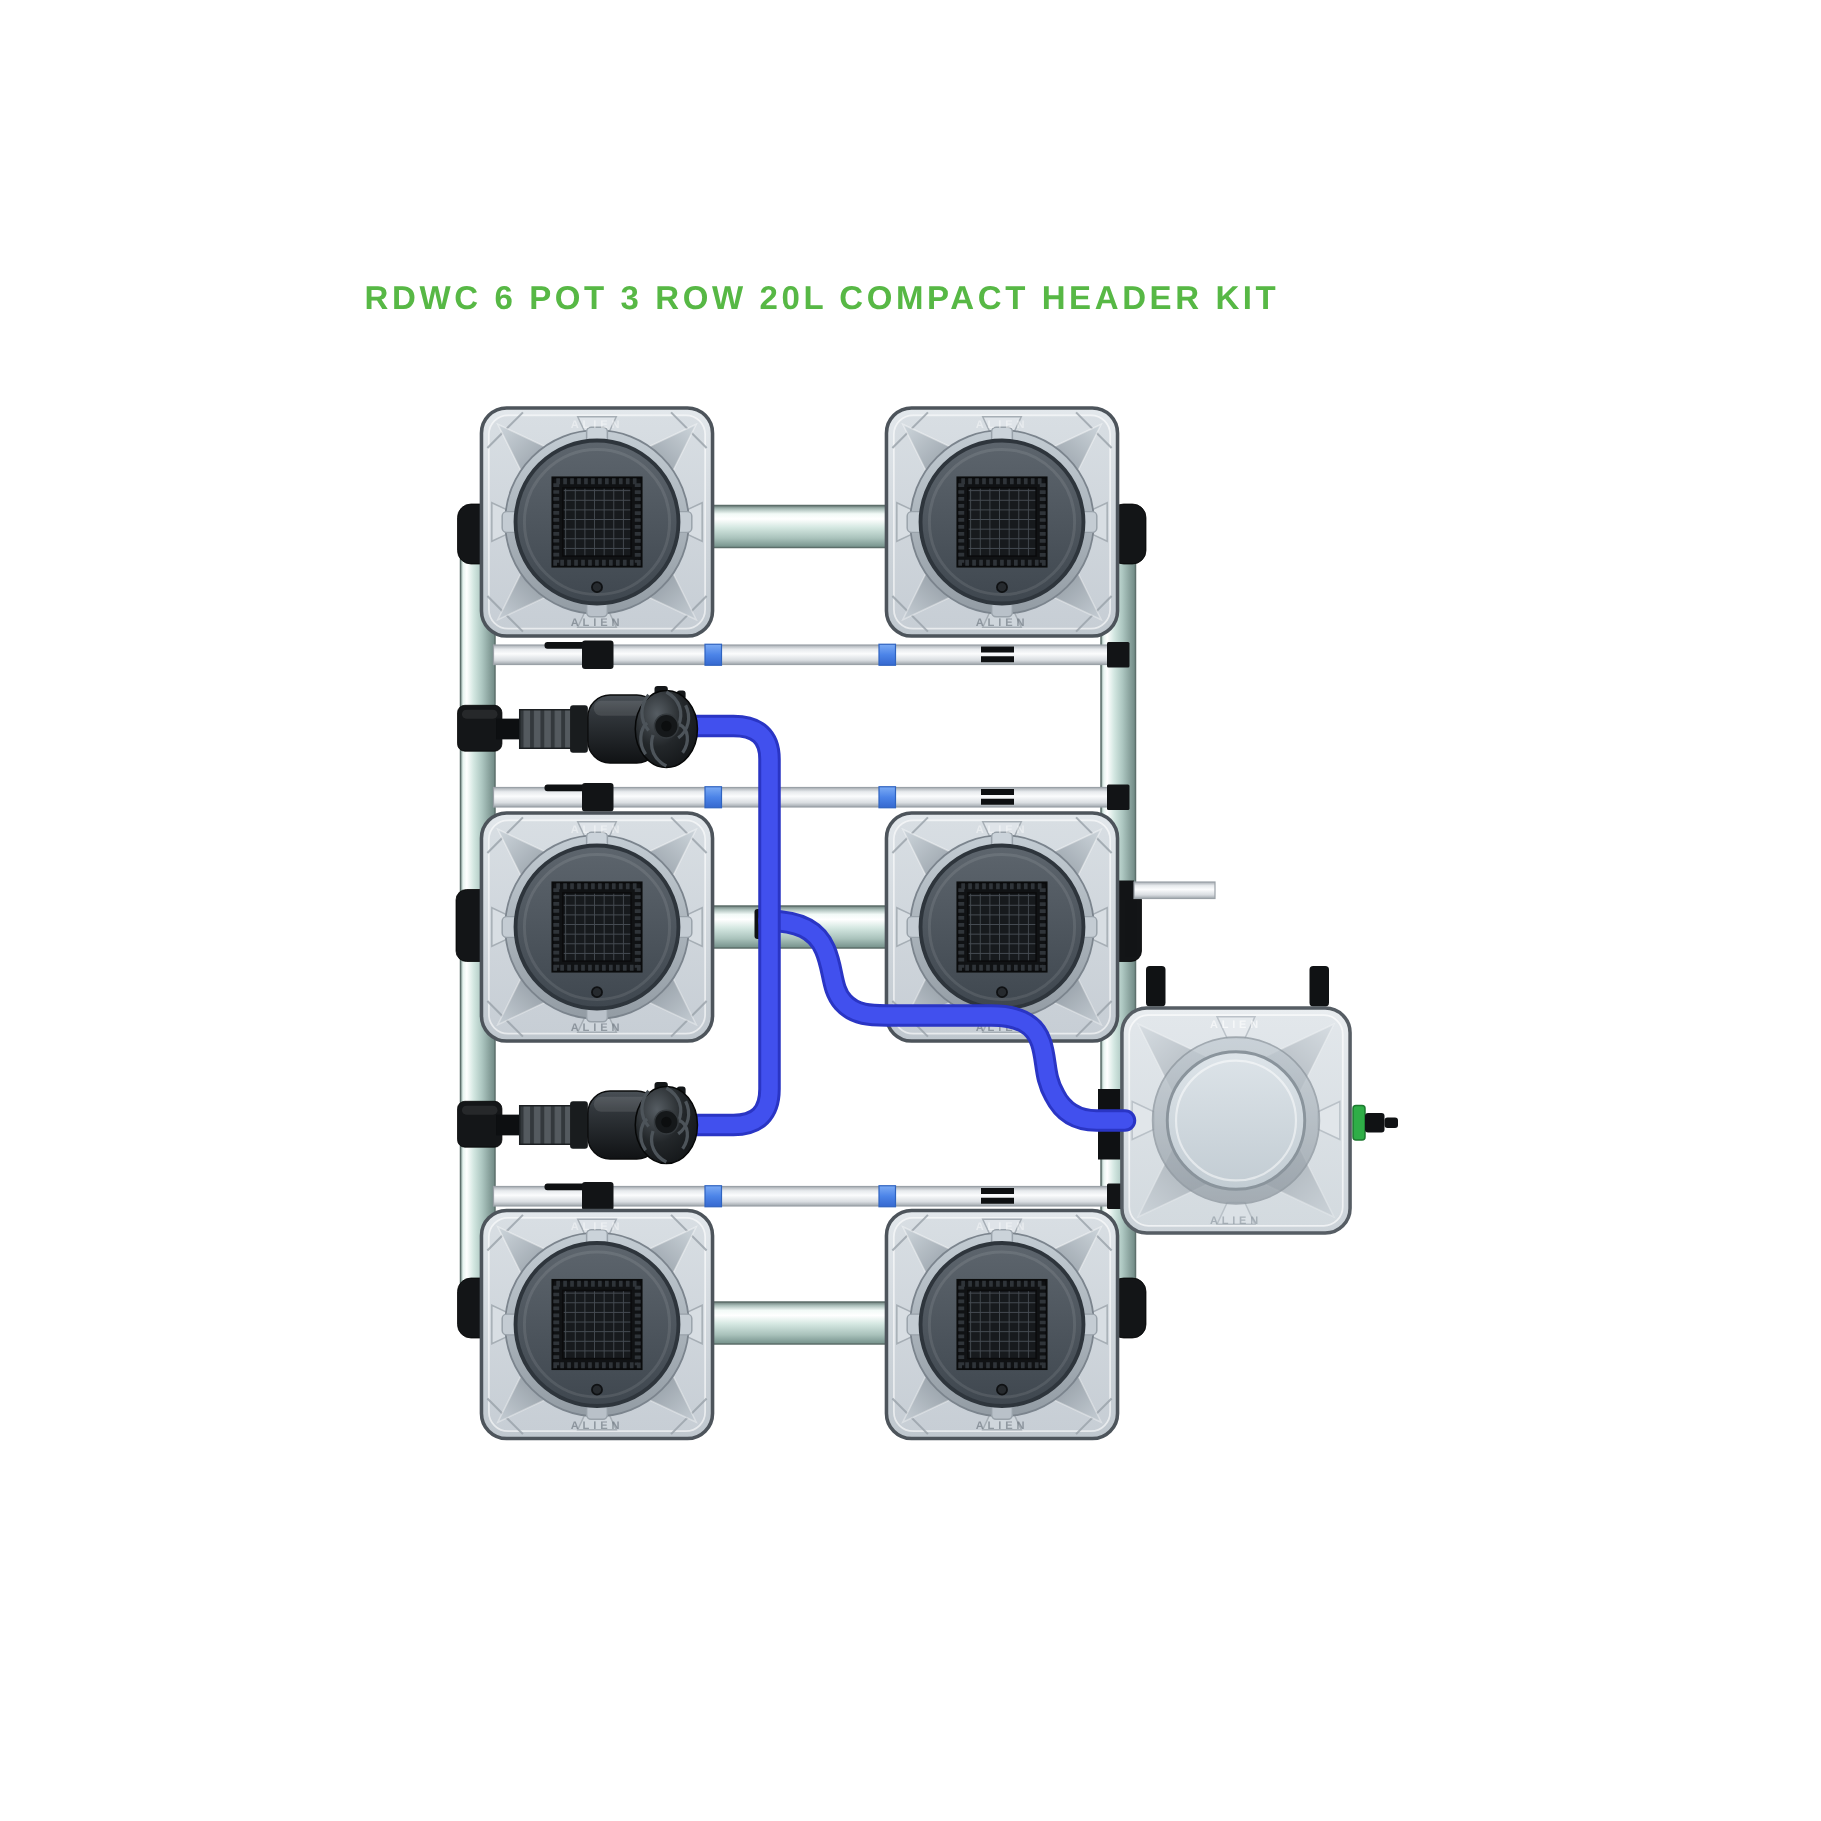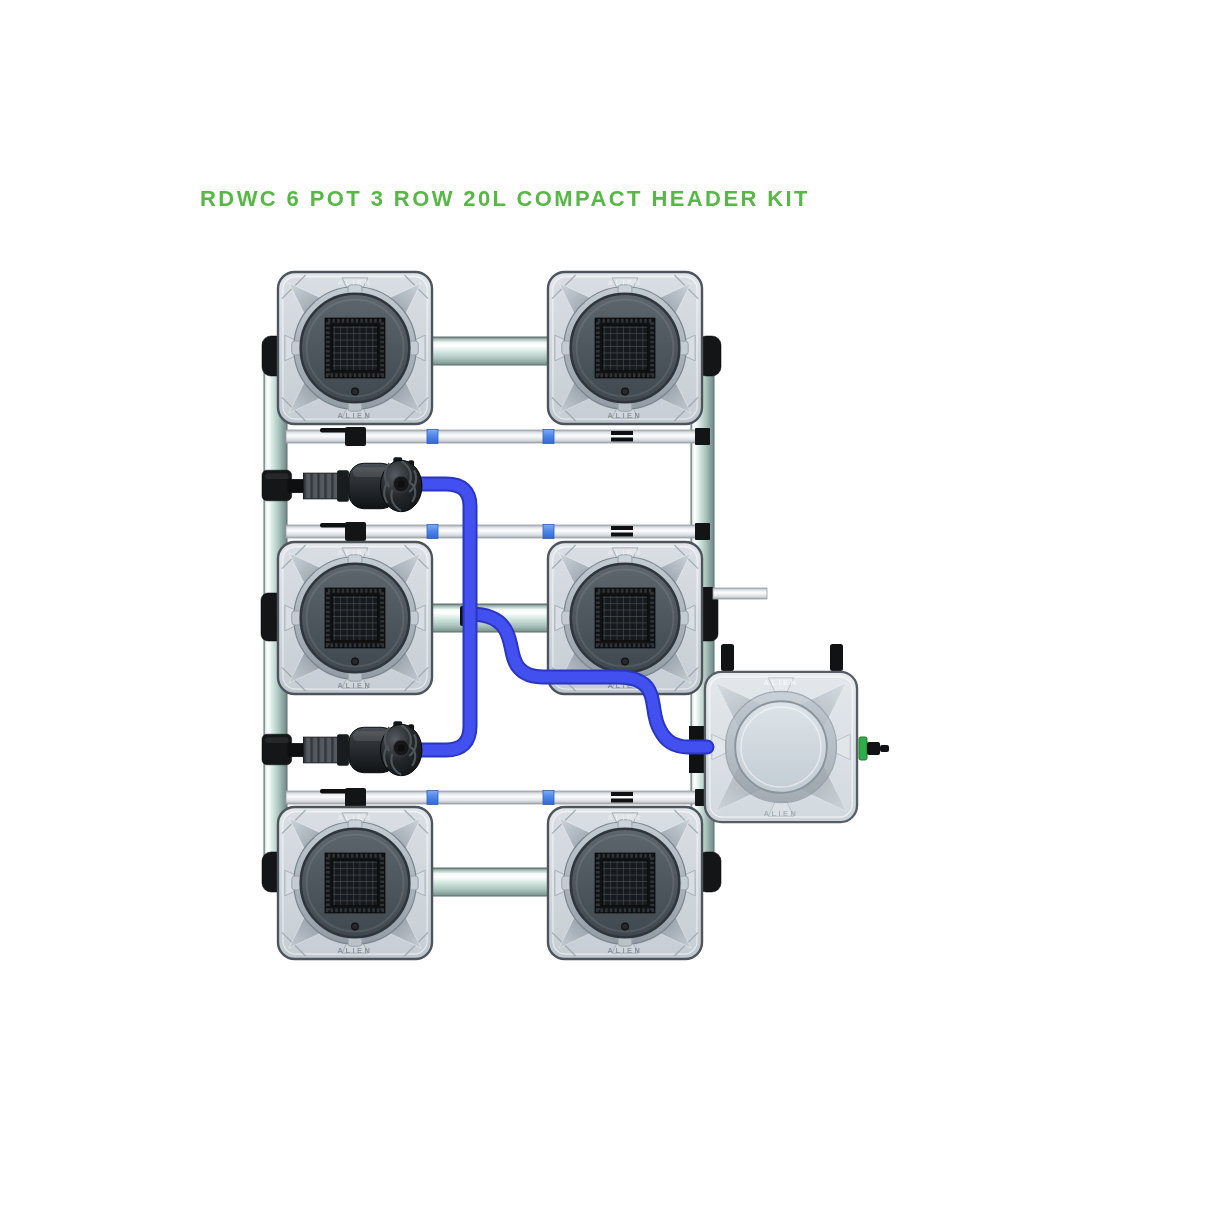--- a/index.html
+++ b/index.html
@@ -1,17 +1,17 @@
 <!DOCTYPE html>
 <html><head>
 <meta charset="utf-8">
 <style>
   html,body{margin:0;padding:0;background:#ffffff;}
   .page{position:relative;width:1010px;height:1214px;background:#ffffff;overflow:hidden;
-        font-family:"Liberation Sans", sans-serif;}
+        font-family:"Liberation Sans", sans-serif;margin-left:43px;}
   .page-title{position:absolute;top:186px;left:0;width:100%;text-align:center;
               font:700 22px "Liberation Sans", sans-serif;letter-spacing:2.4px;
               color:#57b845;white-space:nowrap;}
   svg.diagram{position:absolute;left:0;top:0;}
   .rim-txt{font-family:"Liberation Sans", sans-serif;font-weight:bold;font-size:7.5px;
            letter-spacing:2.6px;text-anchor:middle;}
   .rim-top{fill:rgba(255,255,255,.42);}
   .rim-bot{fill:rgba(82,92,102,.5);}
   .rim-top-tank{fill:rgba(255,255,255,.6);}
   .rim-bot-tank{fill:rgba(130,140,150,.55);}

